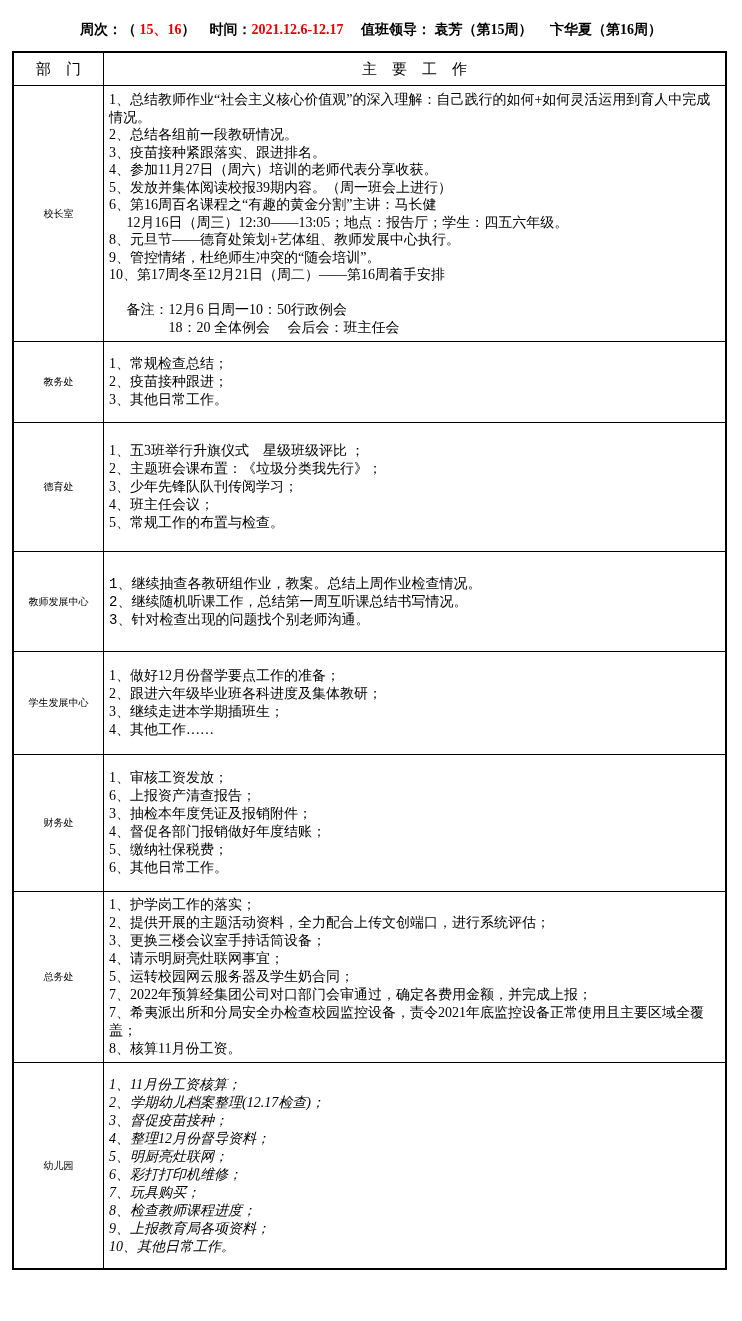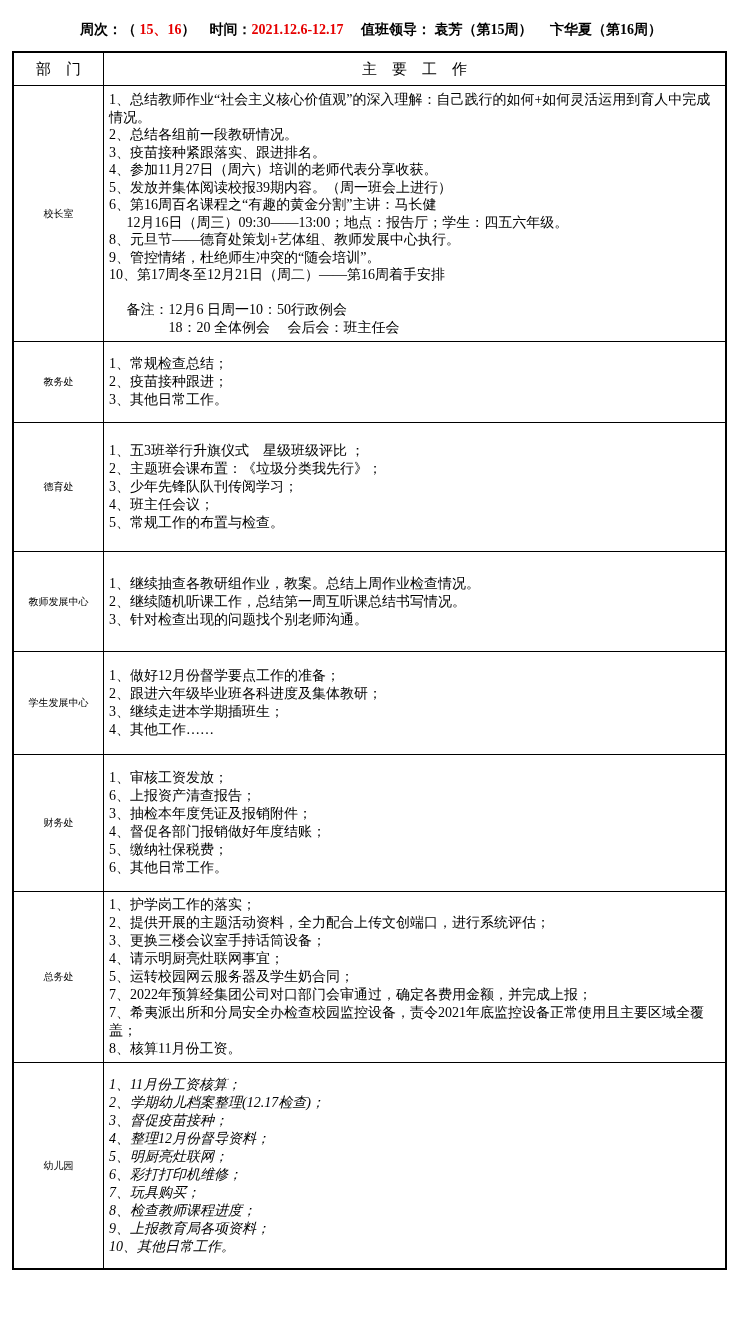--- a/index.html
+++ b/index.html
@@ -82,21 +82,21 @@
     <tbody id="rows">
         <tr class="tight">
           <td class="dept">校长室</td>
           <td class="work" style="height: 247px;">
             <div class="work-line">1、总结教师作业“社会主义核心价值观”的深入理解：自己践行的如何+如何灵活运用到育人中完成情况。</div>
             <div class="work-line">2、总结各组前一段教研情况。</div>
             <div class="work-line">3、疫苗接种紧跟落实、跟进排名。</div>
             <div class="work-line">4、参加11月27日（周六）培训的老师代表分享收获。</div>
             <div class="work-line">5、发放并集体阅读校报39期内容。（周一班会上进行）</div>
             <div class="work-line">6、第16周百名课程之“有趣的黄金分割”主讲：马长健</div>
-            <div class="work-line">　 12月16日（周三）09:30——13:00；地点：报告厅；学生：四五六年级。</div>
+            <div class="work-line">　 12月16日（周三）12:30——13:05；地点：报告厅；学生：四五六年级。</div>
             <div class="work-line">8、元旦节——德育处策划+艺体组、教师发展中心执行。</div>
             <div class="work-line">9、管控情绪，杜绝师生冲突的“随会培训”。</div>
             <div class="work-line">10、第17周冬至12月21日（周二）——第16周着手安排</div>
             <div class="work-line"></div>
             <div class="work-line">　 备注：12月6 日周一10：50行政例会</div>
             <div class="work-line">　　　　 18：20 全体例会　 会后会：班主任会</div>
           </td>
         </tr>
         <tr>
           <td class="dept">教务处</td>
@@ -111,21 +111,21 @@
           <td class="work" style="height: 120px;">
             <div class="work-line">1、五3班举行升旗仪式　星级班级评比 ；</div>
             <div class="work-line">2、主题班会课布置：《垃圾分类我先行》；</div>
             <div class="work-line">3、少年先锋队队刊传阅学习；</div>
             <div class="work-line">4、班主任会议；</div>
             <div class="work-line">5、常规工作的布置与检查。</div>
           </td>
         </tr>
         <tr>
           <td class="dept">教师发展中心</td>
-          <td class="work" style="height: 91px;">
+          <td class="work" style="height: 91px; font-family: Liberation Mono, monospace;">
             <div class="work-line">1、继续抽查各教研组作业，教案。总结上周作业检查情况。</div>
             <div class="work-line">2、继续随机听课工作，总结第一周互听课总结书写情况。</div>
             <div class="work-line">3、针对检查出现的问题找个别老师沟通。</div>
           </td>
         </tr>
         <tr>
           <td class="dept">学生发展中心</td>
           <td class="work" style="height: 94px;">
             <div class="work-line">1、做好12月份督学要点工作的准备；</div>
             <div class="work-line">2、跟进六年级毕业班各科进度及集体教研；</div>

